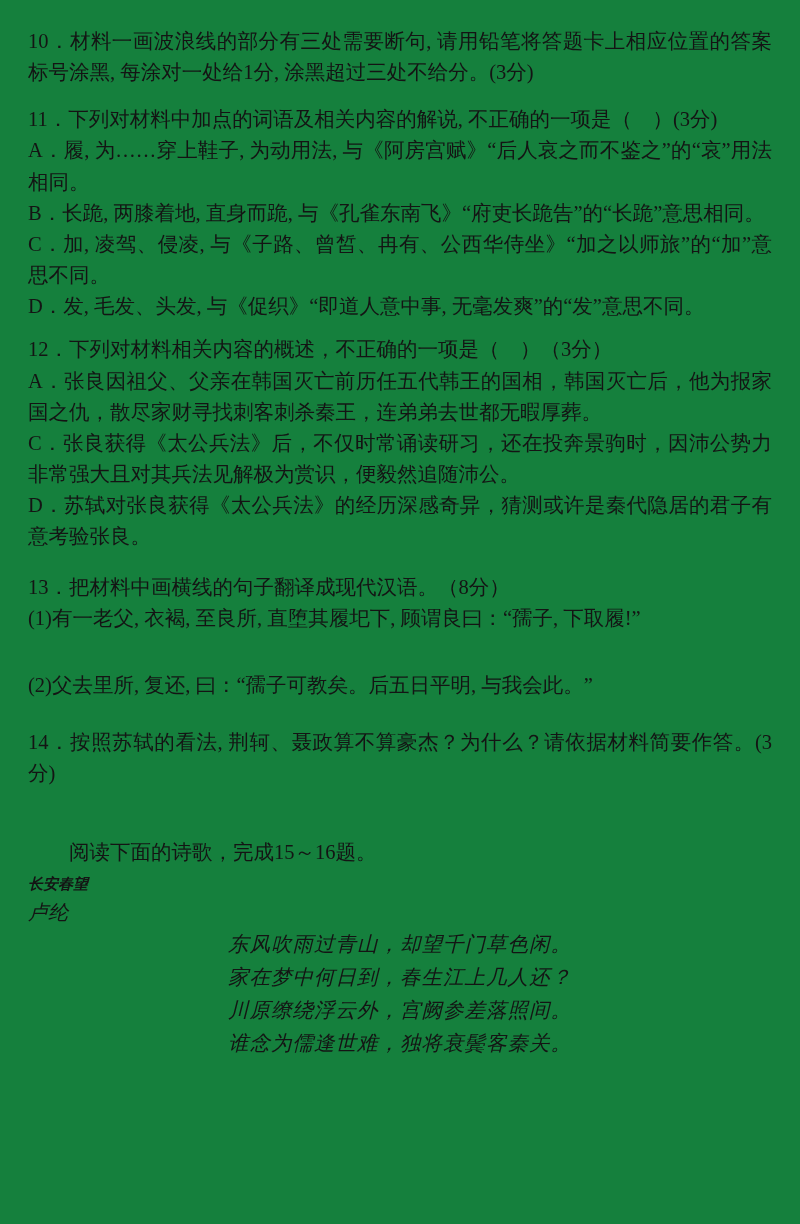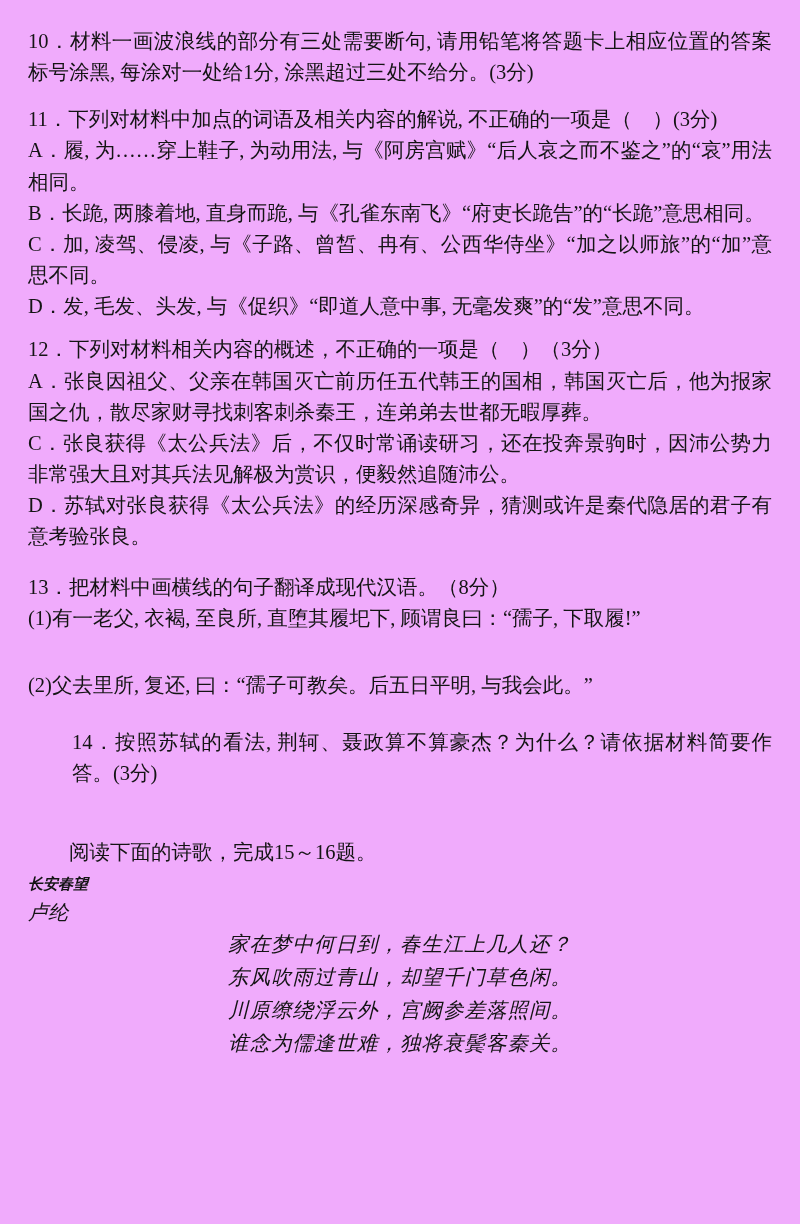--- a/index.html
+++ b/index.html
@@ -2,21 +2,21 @@
 <html><head>
 <meta charset="utf-8">
 <style>
   html, body { margin: 0; padding: 0; background: #ffffff; }
   .page {
     position: relative;
     width: 800px;
     height: 1224px;
     box-sizing: border-box;
     padding: 26px 28px 0 28px;
-    background: #f0abfc;
+    background: #15803d;
     color: #141414;
     font-family: "Liberation Serif", serif;
     font-size: 20.5px;
     line-height: 1.52;
     overflow: hidden;
     -webkit-font-smoothing: antialiased;
   }
   p { margin: 0; text-align: justify; }
   .q10-text { margin-bottom: 16px; }
   .break-sentence { margin-bottom: 24px; letter-spacing: 0.5px; }
@@ -27,21 +27,21 @@
     padding: 2px 3px 1px 3px;
     font-size: 0.74em;
     margin: 0 2px;
     vertical-align: 2px;
     font-family: "Liberation Serif", serif;
   }
   .q-section { margin-bottom: 12px; }
   .q12-section { margin-bottom: 19px; }
   .q13-part2 { margin-top: 36px; }
   .q13-section { margin-bottom: 26px; }
-  .q14-section { margin-bottom: 28px; margin-left: 44px; }
+  .q14-section { margin-bottom: 28px; }
   .section-heading { font-weight: bold; }
   .instruction { text-indent: 2em; margin-bottom: 4px; margin-top: 48px; }
   .poem { text-align: center; font-style: italic; line-height: 1.6; }
   .poem-title { font-weight: bold; font-size: 15px; }
   .poem-author { font-size: 20px; }
   .poem-line { text-align: center; letter-spacing: 1px; }
 </style>
 </head>
 <body>
 
@@ -74,20 +74,20 @@
 
   <section class="q14-section">
     <p>14．按照苏轼的看法, 荆轲、聂政算不算豪杰？为什么？请依据材料简要作答。(3分)</p>
   </section>
 
   <section>
     <p class="instruction">阅读下面的诗歌，完成15～16题。</p>
     <div class="poem">
       <p class="poem-title">长安春望</p>
       <p class="poem-author">卢纶</p>
+      <p class="poem-line">东风吹雨过青山，却望千门草色闲。</p>
       <p class="poem-line">家在梦中何日到，春生江上几人还？</p>
-      <p class="poem-line">东风吹雨过青山，却望千门草色闲。</p>
       <p class="poem-line">川原缭绕浮云外，宫阙参差落照间。</p>
       <p class="poem-line">谁念为儒逢世难，独将衰鬓客秦关。</p>
     </div>
   </section>
 
 </div>
 
 </body></html>

